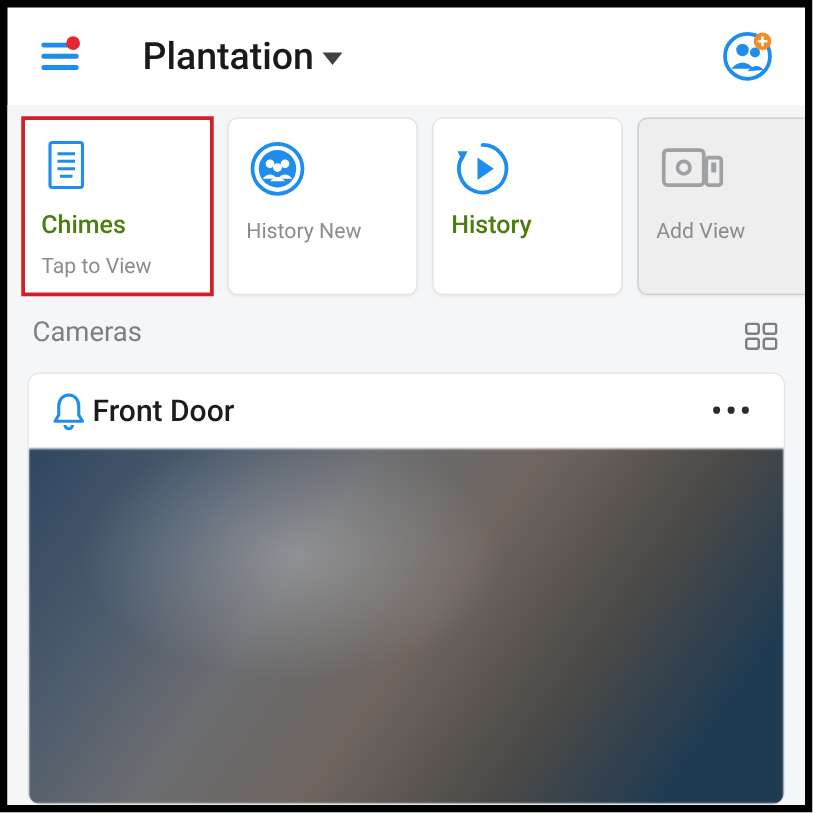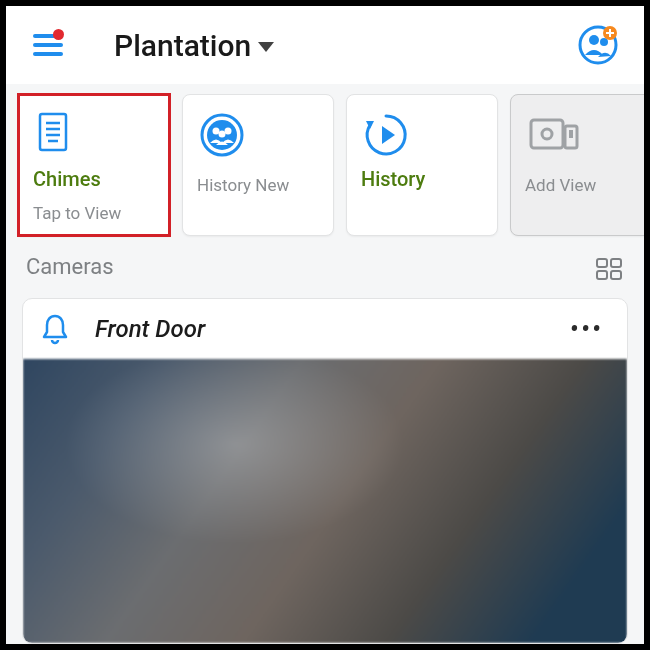--- a/index.html
+++ b/index.html
@@ -145,22 +145,21 @@
     background: #fff;
     overflow: hidden;
     flex: 1;
     display: flex;
     flex-direction: column;
   }
   .camera-hdr {
     display: flex;
     align-items: center;
     padding: 14px 18px;
-    gap: 26px;
-    font-style: italic;
+    gap: 5px;
   }
   .camera-title {
     font-size: 24px;
     font-weight: 500;
     color: #1c1c1c;
     flex: 1;
   }
   .more-btn {
     font-size: 28px;
     letter-spacing: 2px;

